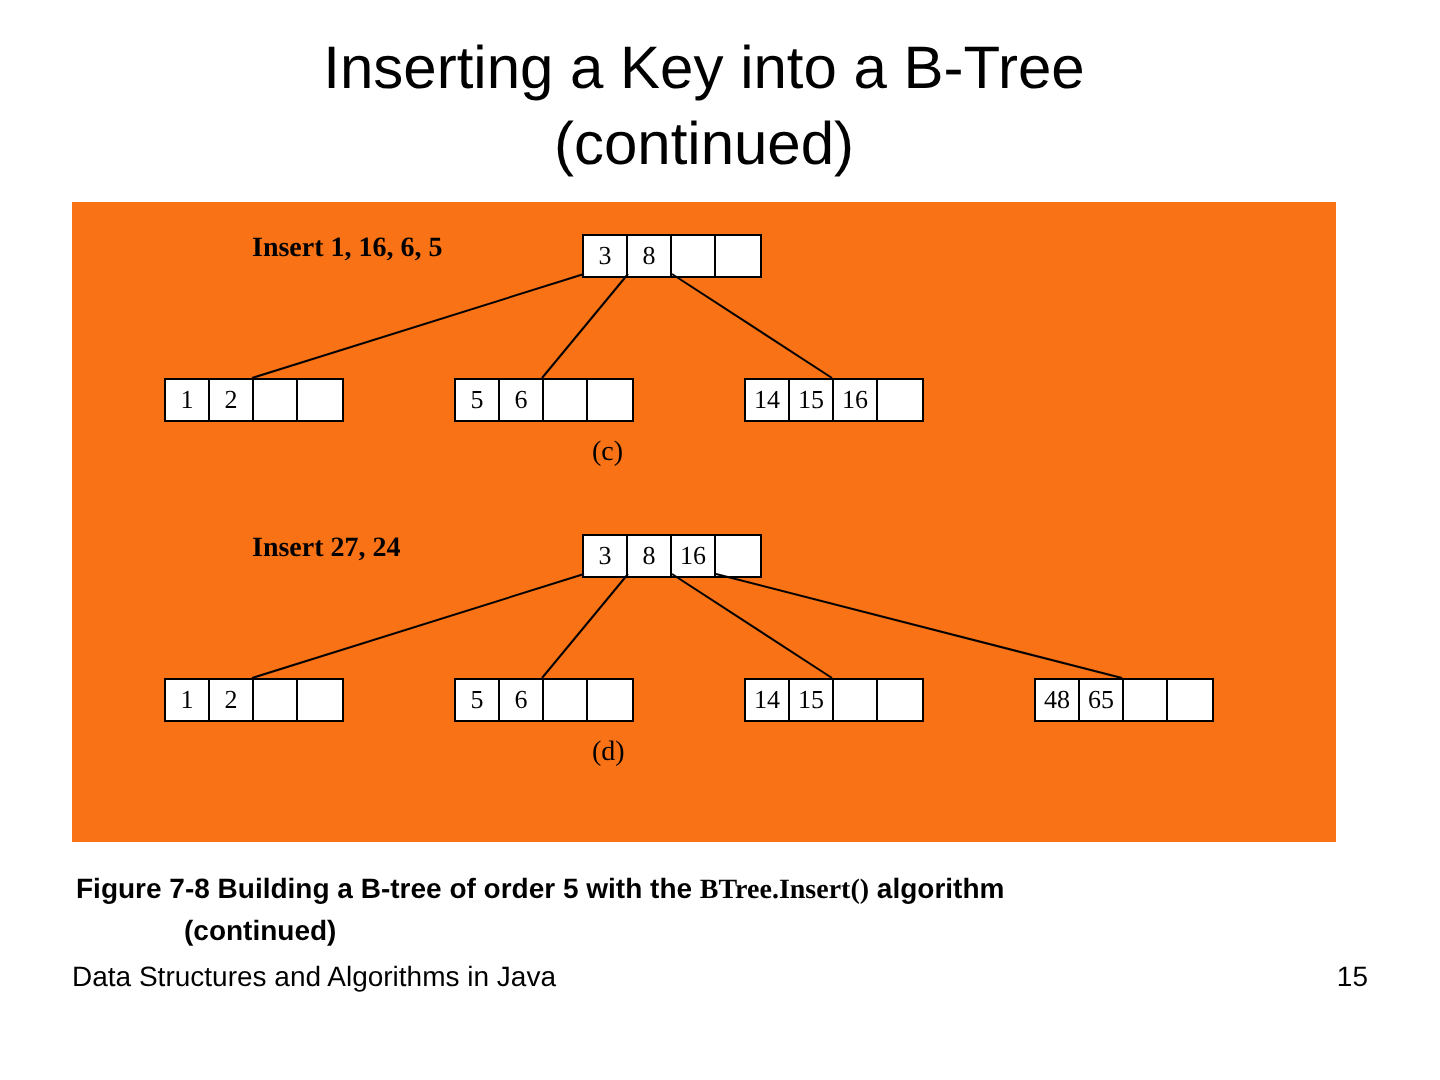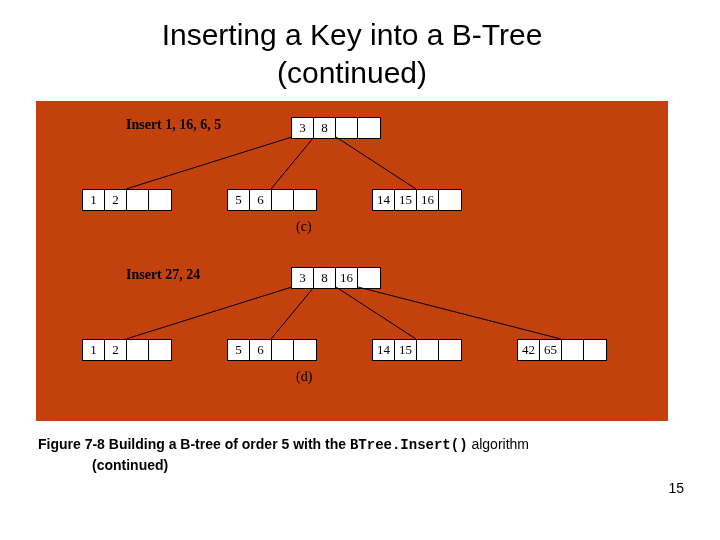--- a/index.html
+++ b/index.html
@@ -14,21 +14,21 @@
     padding: 12px 52px 0 36px;
   }
   .title {
     font-size: 30px;
     text-align: center;
     line-height: 1.25;
     margin: 4px 0 10px 0;
     font-weight: normal;
   }
   .panel {
-    background: #c2410c;
+    background: #f97316;
     width: 100%;
     height: 320px;
     position: relative;
     font-family: "Times New Roman", Times, serif;
     font-size: 14px;
     text-decoration: underline;
   }
   .label {
     position: absolute;
     font-weight: bold;
@@ -62,22 +62,22 @@
     pointer-events: none;
   }
   .caption {
     margin-top: 14px;
     font-family: Arial, Helvetica, sans-serif;
     font-size: 14px;
     font-weight: bold;
     line-height: 1.4;
     padding-left: 2px;
   }
-  .caption .mono { font-family: Liberation Mono, monospace; font-weight: bold; }
-  .caption .tail { font-weight: normal; }
+  .caption .mono { font-family: Liberation Serif, serif; font-weight: bold; }
+  .caption .tail { font-weight: bold; }
   .caption-line2 { padding-left: 54px; display: block; }
   .footer-left {
     position: absolute; left: 36px; bottom: 20px;
     font-size: 14px;
   }
   .footer-right {
     position: absolute; right: 36px; bottom: 20px;
     font-size: 14px;
   }
 </style>
@@ -144,21 +144,21 @@
       <div class="cell"></div>
       <div class="cell"></div>
     </div>
     <div class="node" style="left:336px; top:238px;">
       <div class="cell">14</div>
       <div class="cell">15</div>
       <div class="cell"></div>
       <div class="cell"></div>
     </div>
     <div class="node" style="left:481px; top:238px;">
-      <div class="cell">42</div>
+      <div class="cell">48</div>
       <div class="cell">65</div>
       <div class="cell"></div>
       <div class="cell"></div>
     </div>
 
     <div class="subfig" style="left:260px; top:268px;">(d)</div>
 
     <svg class="edges">
 
       <line x1="256" y1="36" x2="90" y2="88" stroke="#000" stroke-width="1"></line>
@@ -171,15 +171,16 @@
       <line x1="322" y1="186" x2="525" y2="238" stroke="#000" stroke-width="1"></line>
     </svg>
 
   </div>
 
   <div class="caption">
     <span>Figure 7-8 Building a B-tree of order 5 with the </span><span class="mono">BTree.Insert()</span><span class="tail"> algorithm</span>
     <span class="caption-line2">(continued)</span>
   </div>
 
+  <div class="footer-left">Data Structures and Algorithms in Java</div>
   <div class="footer-right">15</div>
 
 </div>
 
 </body></html>

